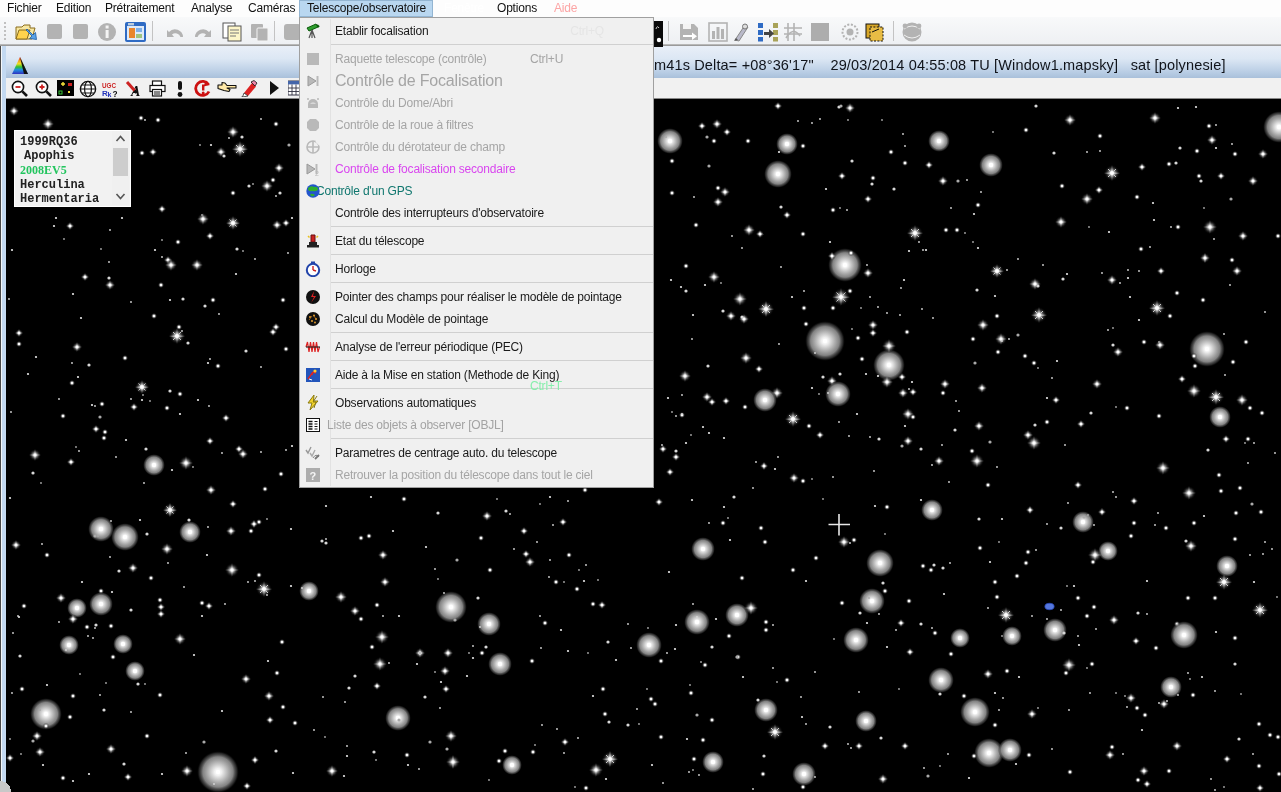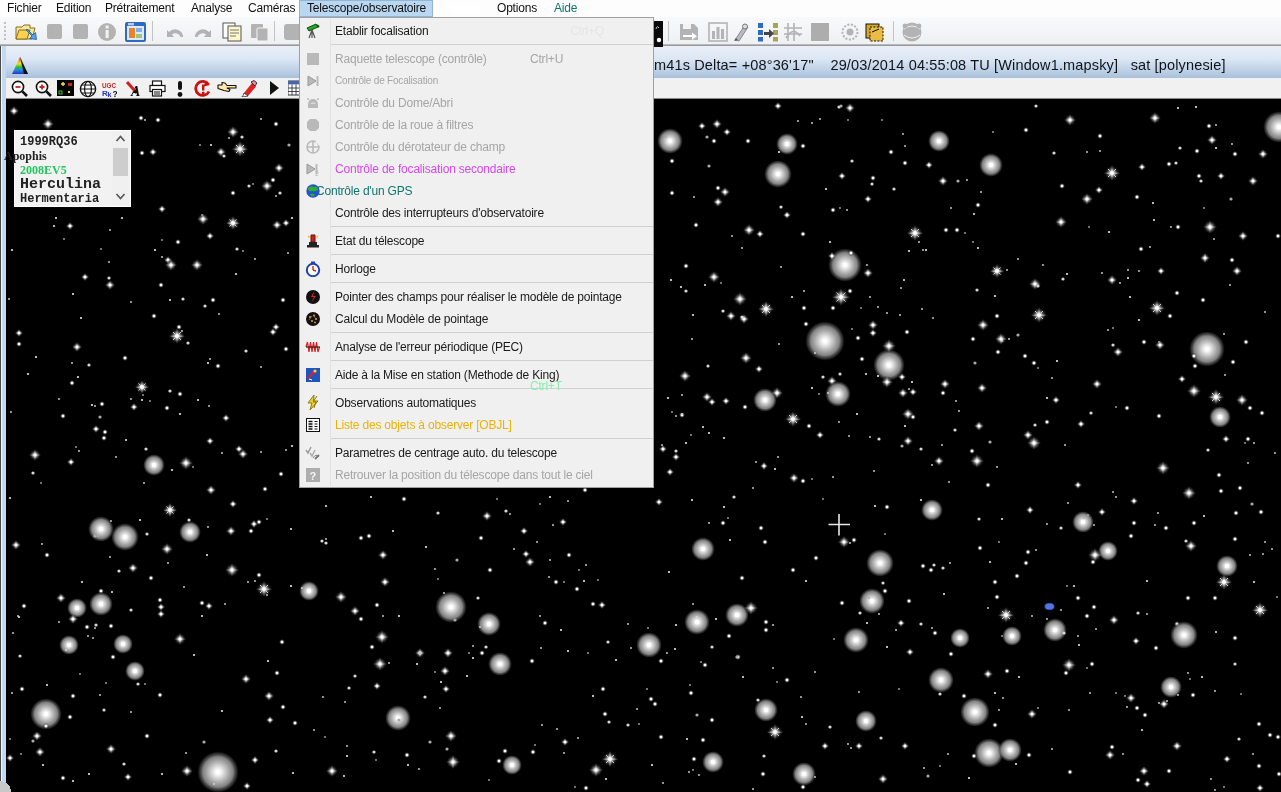--- a/index.html
+++ b/index.html
@@ -1915,59 +1915,59 @@
 <svg style="position:absolute;left:268px;top:80px;z-index:7" width="13" height="16" viewBox="0 0 13 16">
     <path d="M2 1 L11 8 L2 15 Z" fill="#111"></path>
   </svg>
 <svg style="position:absolute;left:288px;top:80px;z-index:7" width="12" height="16" viewBox="0 0 12 16">
     <rect x="0" y="1" width="12" height="14" fill="#fff" stroke="#334"></rect>
     <rect x="0" y="1" width="12" height="3.4" fill="#4466aa"></rect>
     <path d="M0 8h12M0 11.5h12M4 4.5v10.5M8 4.5v10.5" stroke="#334" stroke-width="0.9"></path>
   </svg>
 <div style="position:absolute;left:14px;top:130px;width:117px;height:77px;background:#f2f2f2;border:1px solid #fff;box-sizing:border-box;z-index:10"></div>
 <div style="position:absolute;left:20px;top:135px;height:14px;line-height:14px;font-family:'Liberation Mono',monospace;font-size:12px;font-weight:bold;color:#222;z-index:11;white-space:pre">1999RQ36</div>
-<div style="position:absolute;left:4px;top:149.2px;height:14px;line-height:14px;font-family:Liberation Serif, serif;font-size:12px;font-weight:bold;color:#222;z-index:11;white-space:pre">Apophis</div>
+<div style="position:absolute;left:24px;top:149.2px;height:14px;line-height:14px;font-family:Liberation Mono, monospace;font-size:12px;font-weight:bold;color:#222;z-index:11;white-space:pre">Apophis</div>
 <div style="position:absolute;left:20px;top:163.39999999999998px;height:14px;line-height:14px;font-family:Liberation Serif, serif;font-size:12px;font-weight:bold;color:#22c55e;z-index:11;white-space:pre">2008EV5</div>
-<div style="position:absolute;left:20px;top:177.59999999999997px;height:14px;line-height:14px;font-family:'Liberation Mono',monospace;font-size:15px;font-weight:bold;color:#222;z-index:11;white-space:pre">Herculina</div>
+<div style="position:absolute;left:20px;top:177.59999999999997px;height:14px;line-height:14px;font-family:'Liberation Mono',monospace;font-size:12px;font-weight:bold;color:#222;z-index:11;white-space:pre">Herculina</div>
 <div style="position:absolute;left:20px;top:191.79999999999995px;height:14px;line-height:14px;font-family:'Liberation Mono',monospace;font-size:12px;font-weight:bold;color:#222;z-index:11;white-space:pre">Hermentaria</div>
 <div style="position:absolute;left:112px;top:131px;width:17px;height:74px;background:#f0f0f0;z-index:12"></div>
 <div style="position:absolute;left:113px;top:148px;width:15px;height:28px;background:#cdcdcd;z-index:13"></div>
 <svg style="position:absolute;left:113px;top:133px;z-index:13" width="15" height="12" viewBox="0 0 15 12">
     <path d="M3.5 8 L7.5 3.5 L11.5 8" stroke="#555" stroke-width="1.6" fill="none"></path>
   </svg>
 <svg style="position:absolute;left:113px;top:190px;z-index:13" width="15" height="12" viewBox="0 0 15 12">
     <path d="M3.5 4 L7.5 8.5 L11.5 4" stroke="#555" stroke-width="1.6" fill="none"></path>
   </svg>
 <div style="position:absolute;left:0;top:0;width:1281px;height:17px;background:#fdfdfd;z-index:40"></div>
 <div style="position:absolute;left:299px;top:0;width:134px;height:17px;background:#b9d7f0;border:1px solid #93b5d2;box-sizing:border-box;z-index:41"></div>
 <div style="position:absolute;left:7px;top:0;height:17px;line-height:17px;font-size:12px;letter-spacing:-0.2px;color:#111;z-index:42;white-space:nowrap">Fichier</div>
 <div style="position:absolute;left:56px;top:0;height:17px;line-height:17px;font-size:12px;letter-spacing:-0.2px;color:#111;z-index:42;white-space:nowrap">Edition</div>
 <div style="position:absolute;left:105px;top:0;height:17px;line-height:17px;font-size:12px;letter-spacing:-0.2px;color:#111;z-index:42;white-space:nowrap">Prétraitement</div>
 <div style="position:absolute;left:191px;top:0;height:17px;line-height:17px;font-size:12px;letter-spacing:-0.2px;color:#111;z-index:42;white-space:nowrap">Analyse</div>
 <div style="position:absolute;left:248px;top:0;height:17px;line-height:17px;font-size:12px;letter-spacing:-0.2px;color:#111;z-index:42;white-space:nowrap">Caméras</div>
 <div style="position:absolute;left:307px;top:0;height:17px;line-height:17px;font-size:12px;letter-spacing:-0.2px;color:#111;z-index:42;white-space:nowrap">Telescope/observatoire</div>
 <div style="position:absolute;left:444px;top:0;height:17px;line-height:17px;font-size:12px;letter-spacing:-0.2px;color:#ffffff;z-index:42;white-space:nowrap">Fenêtre</div>
 <div style="position:absolute;left:497px;top:0;height:17px;line-height:17px;font-size:12px;letter-spacing:-0.2px;color:#111;z-index:42;white-space:nowrap">Options</div>
-<div style="position:absolute;left:554px;top:0;height:17px;line-height:17px;font-size:12px;letter-spacing:-0.2px;color:#0f766e;z-index:42;white-space:nowrap">Aide</div>
+<div style="position:absolute;left:554px;top:0;height:17px;line-height:17px;font-size:12px;letter-spacing:-0.2px;color:#fca5a5;z-index:42;white-space:nowrap">Aide</div>
 <div style="position:absolute;left:299px;top:17px;width:355px;height:471px;background:#f0f0f0;border:1px solid #a0a0a0;box-sizing:border-box;z-index:50"></div>
 <div style="position:absolute;left:330px;top:19px;width:1px;height:467px;background:#e2e2e2;z-index:51"></div>
 <div style="position:absolute;left:335px;top:19.5px;width:295px;height:22px;line-height:22px;font-size:12px;letter-spacing:-0.2px;color:#1a1a1a;white-space:nowrap;z-index:51">Etablir focalisation</div>
 <div style="position:absolute;left:504px;top:19.5px;width:100px;height:22px;line-height:22px;font-size:12px;letter-spacing:-0.2px;color:#e5e5e5;text-align:right;z-index:51">Ctrl+Q</div>
 <svg style="z-index:52;position:absolute;left:305px;top:22.5px" width="16" height="16" viewBox="0 0 16 16">
     <path d="M2 5 L11 1 13 4 4 8 Z" fill="#2f9e2f" stroke="#0a5a0a"></path>
     <path d="M12 2l2 2" stroke="#0a5a0a" stroke-width="2"></path>
     <path d="M7 7l-3 8M7 7l3 8M7 9v6" stroke="#555" stroke-width="1.2" fill="none"></path>
   </svg>
 <div style="position:absolute;left:331px;top:44.0px;width:322px;height:1px;background:#d0d0d0;z-index:51"></div>
 <div style="position:absolute;left:335px;top:47.5px;width:295px;height:22px;line-height:22px;font-size:12px;letter-spacing:-0.2px;color:#a5a5a5;white-space:nowrap;z-index:51">Raquette telescope (contrôle)</div>
 <div style="position:absolute;left:530px;top:47.5px;width:100px;height:22px;line-height:22px;font-size:12px;letter-spacing:-0.2px;color:#a5a5a5;text-align:left;z-index:51">Ctrl+U</div>
 <svg style="z-index:52;position:absolute;left:305px;top:50.5px" width="16" height="16" viewBox="0 0 16 16">
     <rect x="2" y="2" width="12" height="12" fill="#b9b9b9"></rect>
   </svg>
-<div style="position:absolute;left:335px;top:69.5px;width:295px;height:22px;line-height:22px;font-size:10px;letter-spacing:-0.2px;color:#a5a5a5;white-space:nowrap;z-index:51">Contrôle de Focalisation</div>
+<div style="position:absolute;left:335px;top:69.5px;width:295px;height:22px;line-height:22px;font-size:16px;letter-spacing:-0.2px;color:#a5a5a5;white-space:nowrap;z-index:51">Contrôle de Focalisation</div>
 <svg style="z-index:52;position:absolute;left:305px;top:72.5px" width="16" height="16" viewBox="0 0 16 16">
     <path d="M3 3 L11 8 L3 13 Z" fill="#b9b9b9" stroke="#999"></path>
     <rect x="11.5" y="3" width="2" height="10" fill="#b9b9b9"></rect>
   </svg>
 <div style="position:absolute;left:335px;top:91.5px;width:295px;height:22px;line-height:22px;font-size:12px;letter-spacing:-0.2px;color:#a5a5a5;white-space:nowrap;z-index:51">Contrôle du Dome/Abri</div>
 <svg style="z-index:52;position:absolute;left:305px;top:94.5px" width="16" height="16" viewBox="0 0 16 16">
     <path d="M3 9 a5 5 0 0 1 10 0 v4 H3 Z" fill="#b9b9b9"></path>
     <path d="M5 9a3.5 3.5 0 0 1 6 0" fill="#d8d8d8"></path>
     <circle cx="3" cy="4" r="1" fill="#b9b9b9"></circle>
     <circle cx="13" cy="4" r="1" fill="#b9b9b9"></circle>
@@ -2040,21 +2040,21 @@
     <circle cx="10" cy="4" r="1.6" fill="#ffcc33"></circle>
     <path d="M4 12l3 1" stroke="#fff"></path>
   </svg>
 <div style="position:absolute;left:331px;top:388.0px;width:322px;height:1px;background:#d0d0d0;z-index:51"></div>
 <div style="position:absolute;left:335px;top:391.5px;width:295px;height:22px;line-height:22px;font-size:12px;letter-spacing:-0.2px;color:#1a1a1a;white-space:nowrap;z-index:51">Observations automatiques</div>
 <div style="position:absolute;left:530px;top:375px;width:100px;height:22px;line-height:22px;font-size:12px;letter-spacing:-0.2px;color:#86efac;z-index:51">Ctrl+T</div>
 <svg style="z-index:52;position:absolute;left:305px;top:394.5px" width="16" height="16" viewBox="0 0 16 16">
     <path d="M9 0 L3 8 L7 8 L5 15 L13 6 L8.5 6 Z" fill="#f3d32a" stroke="#8a7a10"></path>
     <path d="M12 1 L8 7 L11 7 L9 13" stroke="#8a7a10" fill="none"></path>
   </svg>
-<div style="position:absolute;left:335px;top:413.5px;width:295px;height:22px;line-height:22px;font-size:12px;letter-spacing:-0.2px;color:#eab308;white-space:nowrap;z-index:51">Liste des objets à observer [OBJL]</div>
+<div style="position:absolute;left:327px;top:413.5px;width:295px;height:22px;line-height:22px;font-size:12px;letter-spacing:-0.2px;color:#a3a3a3;white-space:nowrap;z-index:51">Liste des objets à observer [OBJL]</div>
 <svg style="z-index:52;position:absolute;left:305px;top:416.5px" width="16" height="16" viewBox="0 0 16 16">
     <rect x="1.5" y="1.5" width="13" height="13" fill="#fff" stroke="#111"></rect>
     <path d="M3.5 4.5h4M3.5 7h4M3.5 9.5h4M3.5 12h4" stroke="#111" stroke-width="1.4"></path>
     <path d="M9.5 4.5h3M9.5 7h3M9.5 9.5h3M9.5 12h3" stroke="#111" stroke-width="1.1"></path>
   </svg>
 <div style="position:absolute;left:331px;top:438.0px;width:322px;height:1px;background:#d0d0d0;z-index:51"></div>
 <div style="position:absolute;left:335px;top:441.5px;width:295px;height:22px;line-height:22px;font-size:12px;letter-spacing:-0.2px;color:#1a1a1a;white-space:nowrap;z-index:51">Parametres de centrage auto. du telescope</div>
 <svg style="z-index:52;position:absolute;left:305px;top:444.5px" width="16" height="16" viewBox="0 0 16 16">
     <path d="M1 5l2 3 3-6" stroke="#999" stroke-width="1.4" fill="none"></path>
     <path d="M5 8l2 3 3-6" stroke="#aaa" stroke-width="1.4" fill="none"></path>

